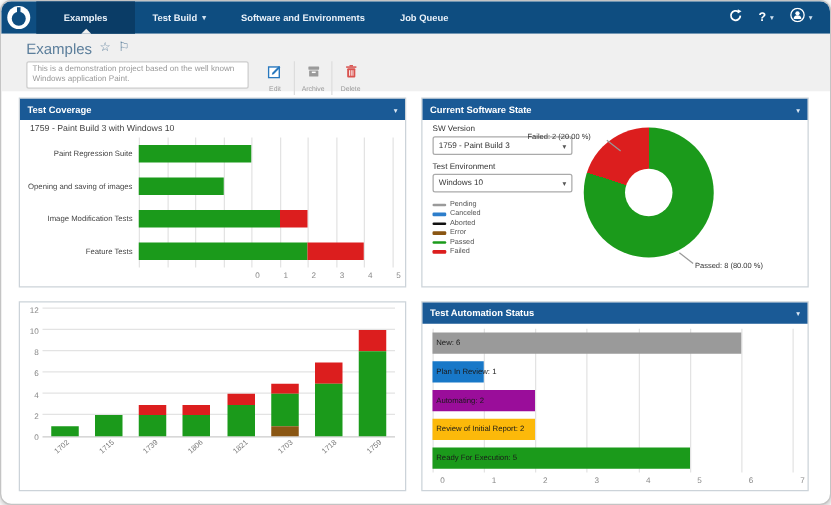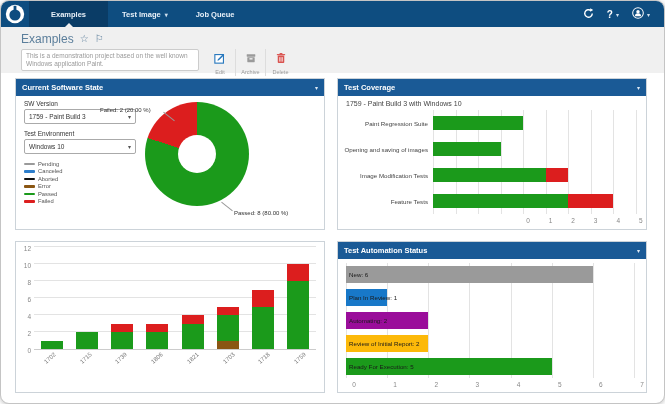--- a/index.html
+++ b/index.html
@@ -100,22 +100,25 @@
           <circle cx="10" cy="10" r="9.2" fill="#fff"></circle>
           <circle cx="10" cy="11" r="5.6" fill="#0e4d80"></circle>
           <rect x="8.6" y="1.8" width="2.8" height="4.2" fill="#0e4d80"></rect>
         </svg>
     </div>
     <div class="nav-items" id="nav-items">
         <div class="nav-item active">
           <span>Examples</span>
         </div>
         <div class="nav-item">
-          <span>Test Image</span>
+          <span>Test Build</span>
           <span class="caret">▾</span>
+        </div>
+        <div class="nav-item">
+          <span>Software and Environments</span>
         </div>
         <div class="nav-item">
           <span>Job Queue</span>
         </div>
       </div>
     <div class="nav-right">
       <div class="tool">
         <span>
           <svg width="11" height="11" viewBox="0 0 14 14">
               <path d="M11.8 7a4.8 4.8 0 1 1-1.7-3.7" fill="none" stroke="#fff" stroke-width="1.8"></path>
@@ -181,72 +184,20 @@
         </div>
       </div>
     </div>
   </div>
 
   <div class="main">
     <div class="grid">
 
       <div class="panel">
         <div class="p-header">
-          <span class="p-title">Current Software State</span>
-          <span class="p-caret">▾</span>
-        </div>
-        <div class="p-body">
-          <div class="cs-left">
-            <div class="field-label">SW Version</div>
-            <div class="select">
-              <span>1759 - Paint Build 3</span>
-              <span class="sel-caret">▾</span>
-            </div>
-            <div class="field-label">Test Environment</div>
-            <div class="select">
-              <span>Windows 10</span>
-              <span class="sel-caret">▾</span>
-            </div>
-            <div class="legend" id="donut-legend">
-                <div class="legend-item">
-                  <span class="legend-marker" style="background: rgb(154, 154, 154);"></span>
-                  <span class="legend-label">Pending</span>
-                </div>
-                <div class="legend-item">
-                  <span class="legend-marker" style="background: rgb(45, 126, 203);"></span>
-                  <span class="legend-label">Canceled</span>
-                </div>
-                <div class="legend-item">
-                  <span class="legend-marker" style="background: rgb(17, 17, 17);"></span>
-                  <span class="legend-label">Aborted</span>
-                </div>
-                <div class="legend-item">
-                  <span class="legend-marker" style="background: rgb(138, 86, 19);"></span>
-                  <span class="legend-label">Error</span>
-                </div>
-                <div class="legend-item">
-                  <span class="legend-marker" style="background: rgb(27, 154, 27);"></span>
-                  <span class="legend-label">Passed</span>
-                </div>
-                <div class="legend-item">
-                  <span class="legend-marker" style="background: rgb(220, 30, 30);"></span>
-                  <span class="legend-label">Failed</span>
-                </div>
-              </div>
-          </div>
-          <div class="donut" id="donut" style="background: conic-gradient(rgb(27, 154, 27) 0deg, rgb(27, 154, 27) 288deg, rgb(220, 30, 30) 288deg, rgb(220, 30, 30) 360deg);"></div>
-          <div class="anno" id="anno-failed" style="left:84px; top:11px;">Failed: 2 (20.00 %)</div>
-          <div class="anno-line" style="left:146px; top:20px; transform:rotate(38deg);"></div>
-          <div class="anno" id="anno-passed" style="left:218px; top:114px;">Passed: 8 (80.00 %)</div>
-          <div class="anno-line" style="left:204px; top:110px; transform:rotate(38deg);"></div>
-        </div>
-      </div>
-
-      <div class="panel">
-        <div class="p-header">
           <span class="p-title">Test Coverage</span>
           <span class="p-caret">▾</span>
         </div>
         <div class="p-body">
           <div class="subtitle">1759 - Paint Build 3 with Windows 10</div>
           <div class="hchart" id="coverage-chart">
               <div class="hgrid" style="left: 95px; right: 10px;">
                 <div class="vline" style="left: 0%;"></div>
                 <div class="vline" style="left: 11.1111%;"></div>
                 <div class="vline" style="left: 22.2222%;"></div>
@@ -292,20 +243,72 @@
                 <span style="left: 22.2222%;">2</span>
                 <span style="left: 33.3333%;">3</span>
                 <span style="left: 44.4444%;">4</span>
                 <span style="left: 55.5556%;">5</span>
               </div>
             </div>
         </div>
       </div>
 
       <div class="panel">
+        <div class="p-header">
+          <span class="p-title">Current Software State</span>
+          <span class="p-caret">▾</span>
+        </div>
+        <div class="p-body">
+          <div class="cs-left">
+            <div class="field-label">SW Version</div>
+            <div class="select">
+              <span>1759 - Paint Build 3</span>
+              <span class="sel-caret">▾</span>
+            </div>
+            <div class="field-label">Test Environment</div>
+            <div class="select">
+              <span>Windows 10</span>
+              <span class="sel-caret">▾</span>
+            </div>
+            <div class="legend" id="donut-legend">
+                <div class="legend-item">
+                  <span class="legend-marker" style="background: rgb(154, 154, 154);"></span>
+                  <span class="legend-label">Pending</span>
+                </div>
+                <div class="legend-item">
+                  <span class="legend-marker" style="background: rgb(45, 126, 203);"></span>
+                  <span class="legend-label">Canceled</span>
+                </div>
+                <div class="legend-item">
+                  <span class="legend-marker" style="background: rgb(17, 17, 17);"></span>
+                  <span class="legend-label">Aborted</span>
+                </div>
+                <div class="legend-item">
+                  <span class="legend-marker" style="background: rgb(138, 86, 19);"></span>
+                  <span class="legend-label">Error</span>
+                </div>
+                <div class="legend-item">
+                  <span class="legend-marker" style="background: rgb(27, 154, 27);"></span>
+                  <span class="legend-label">Passed</span>
+                </div>
+                <div class="legend-item">
+                  <span class="legend-marker" style="background: rgb(220, 30, 30);"></span>
+                  <span class="legend-label">Failed</span>
+                </div>
+              </div>
+          </div>
+          <div class="donut" id="donut" style="background: conic-gradient(rgb(27, 154, 27) 0deg, rgb(27, 154, 27) 288deg, rgb(220, 30, 30) 288deg, rgb(220, 30, 30) 360deg);"></div>
+          <div class="anno" id="anno-failed" style="left:84px; top:11px;">Failed: 2 (20.00 %)</div>
+          <div class="anno-line" style="left:146px; top:20px; transform:rotate(38deg);"></div>
+          <div class="anno" id="anno-passed" style="left:218px; top:114px;">Passed: 8 (80.00 %)</div>
+          <div class="anno-line" style="left:204px; top:110px; transform:rotate(38deg);"></div>
+        </div>
+      </div>
+
+      <div class="panel">
         <div class="p-body">
           <div class="vchart" id="overview-chart">
               <div class="ygut">
                 <span style="bottom: -3.5px;">0</span>
                 <span style="bottom: 13.5px;">2</span>
                 <span style="bottom: 30.5px;">4</span>
                 <span style="bottom: 47.5px;">6</span>
                 <span style="bottom: 64.5px;">8</span>
                 <span style="bottom: 81.5px;">10</span>
                 <span style="bottom: 98.5px;">12</span>

